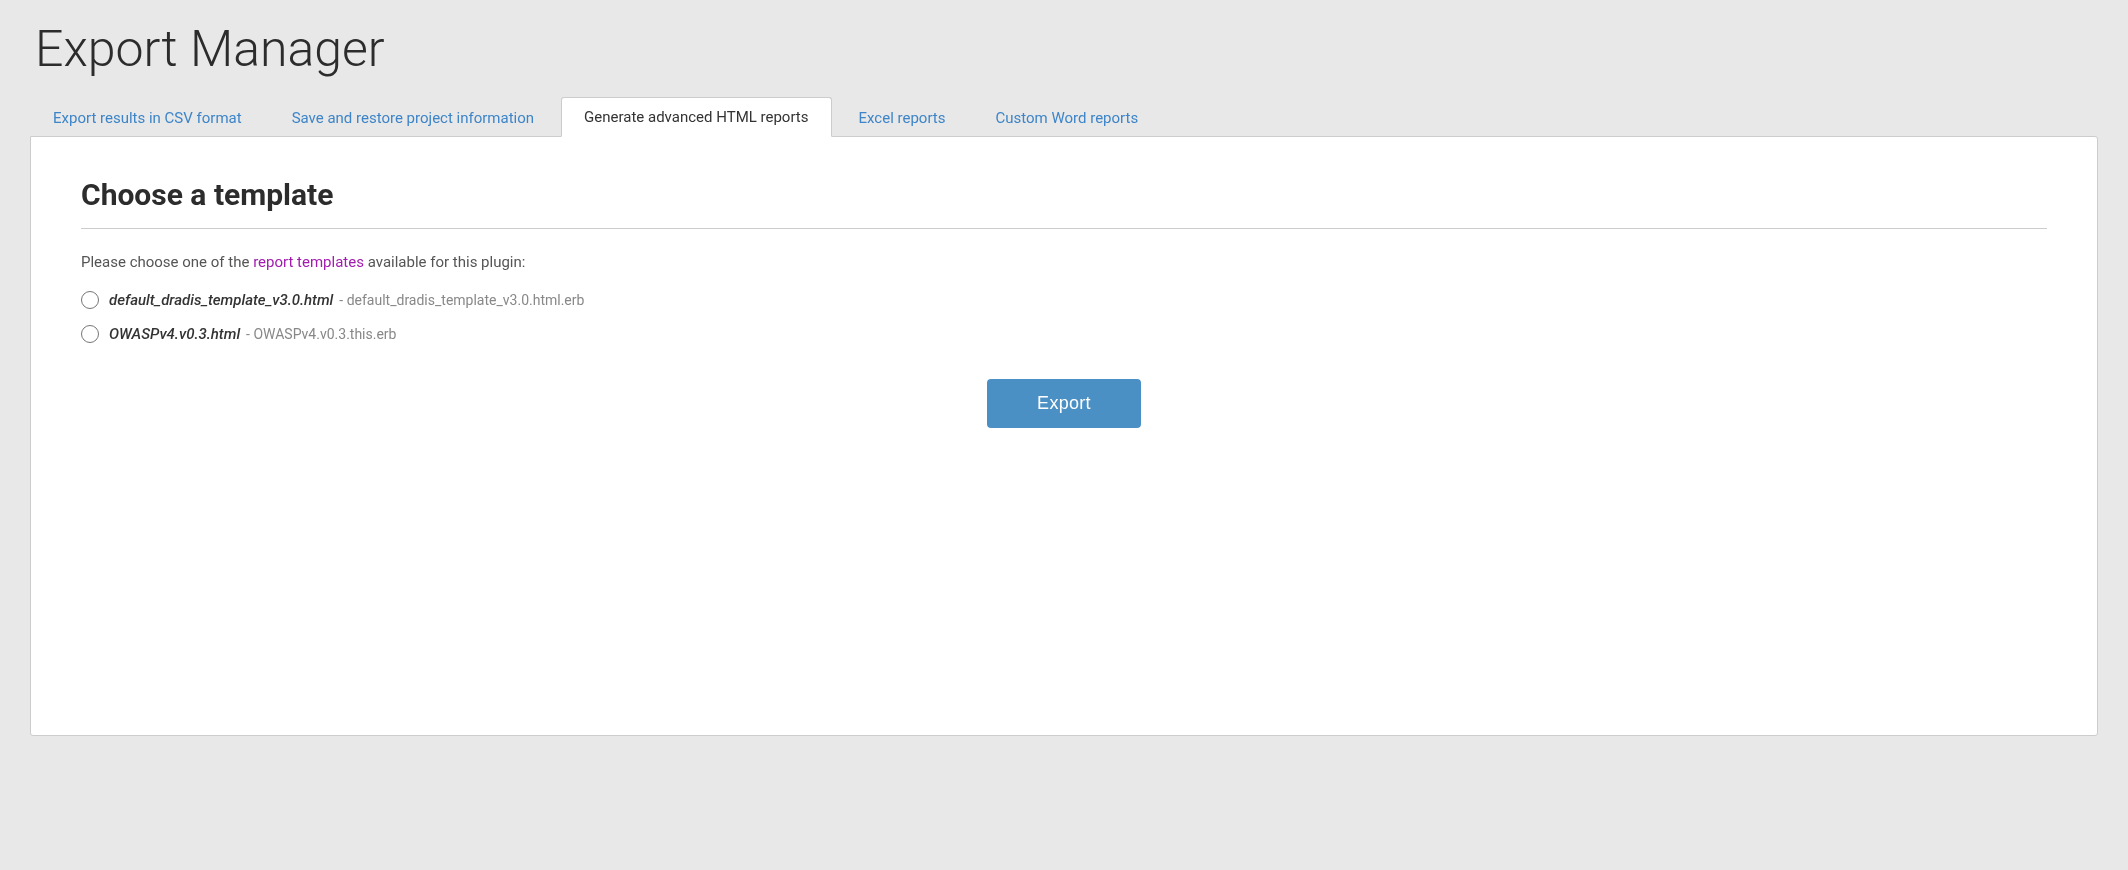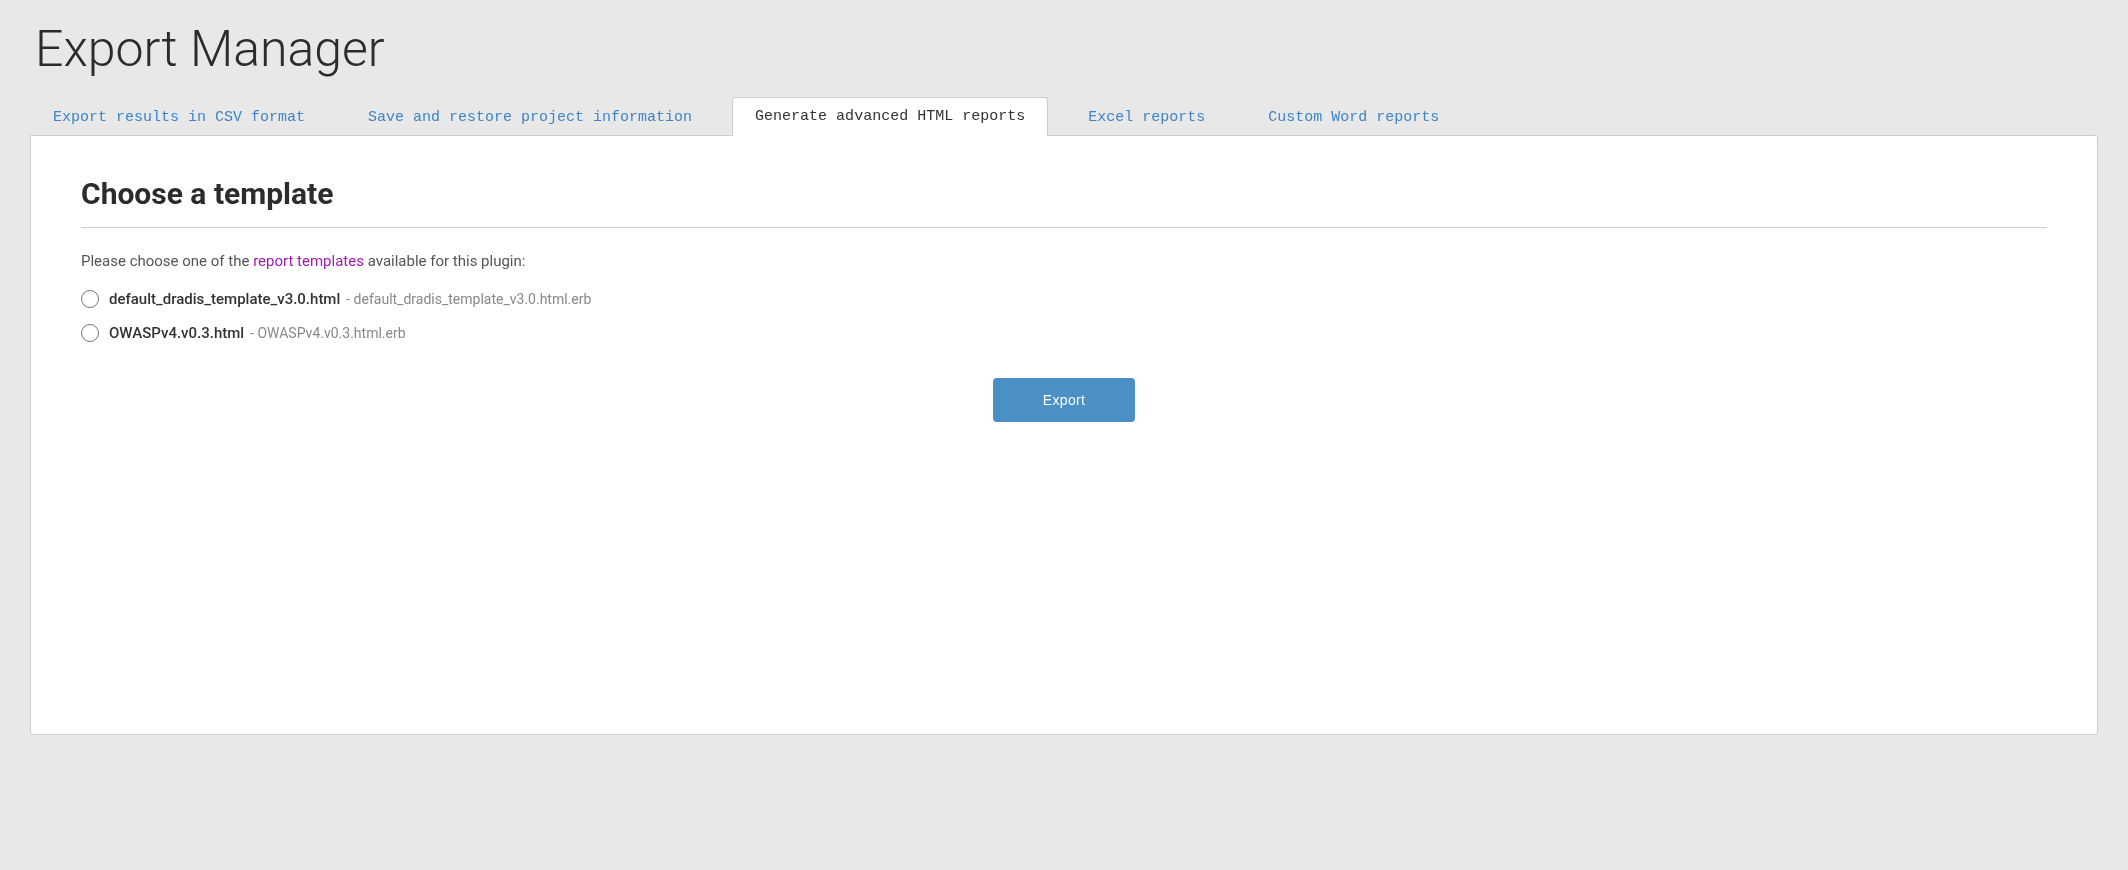--- a/index.html
+++ b/index.html
@@ -18,23 +18,22 @@
       font-weight: 300;
       color: #2c2c2c;
       margin-bottom: 18px;
       padding-left: 5px;
     }
 
     .tabs-bar {
       display: flex;
       align-items: flex-end;
       border-bottom: none;
-      gap: 17px;
+      gap: 4px;
       margin-bottom: 0;
-      font-family: Liberation Mono, monospace;
     }
 
     .tab {
       padding: 10px 22px;
       font-size: 15px;
       cursor: pointer;
       border: 1px solid transparent;
       border-bottom: none;
       text-decoration: none;
       color: #3d85c8;
@@ -102,41 +101,42 @@
       margin-right: 10px;
       width: 18px;
       height: 18px;
       cursor: pointer;
       accent-color: #3d85c8;
     }
 
     .template-name {
       font-weight: 500;
       color: #333;
+      font-style: italic;
     }
 
     .template-file {
       color: #888;
       font-size: 14px;
       margin-left: 6px;
     }
 
     .export-btn-wrapper {
       display: flex;
       justify-content: center;
       margin-top: 10px;
     }
 
     .export-btn {
       background-color: #4a90c4;
       color: #ffffff;
       border: none;
       border-radius: 4px;
       padding: 14px 50px;
-      font-size: 14px;
+      font-size: 18px;
       font-weight: 400;
       cursor: pointer;
       letter-spacing: 0.3px;
     }
   </style>
 </head>
 <body>
 
 <h1 class="page-title">Export Manager</h1>
 
@@ -160,21 +160,21 @@
 
   <ul class="template-list">
     <li>
       <input type="radio" name="template" style="">
       <span class="template-name">default_dradis_template_v3.0.html</span>
       <span class="template-file"> - <span>default_dradis_template_v3.0.html.erb</span></span>
     </li>
     <li>
       <input type="radio" name="template" style="">
       <span class="template-name">OWASPv4.v0.3.html</span>
-      <span class="template-file"> - <span>OWASPv4.v0.3.html.erb</span></span>
+      <span class="template-file"> - <span>OWASPv4.v0.3.this.erb</span></span>
     </li>
   </ul>
 
   <div class="export-btn-wrapper">
     <button class="export-btn">Export</button>
   </div>
 
 </div>
 
 </body></html>

